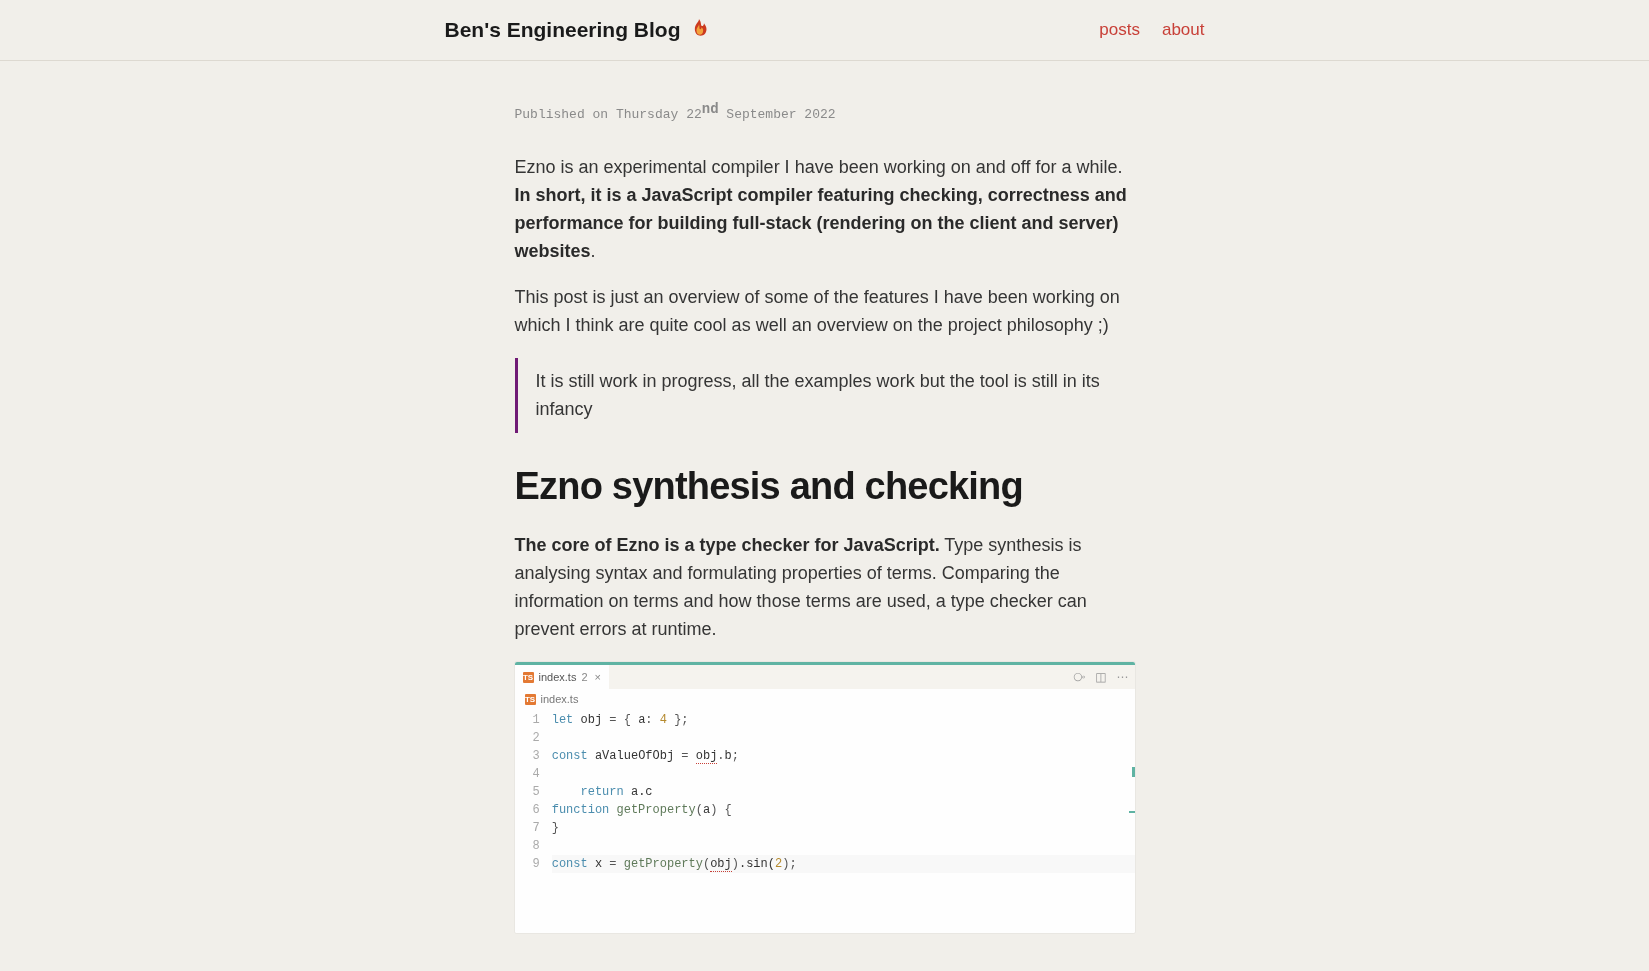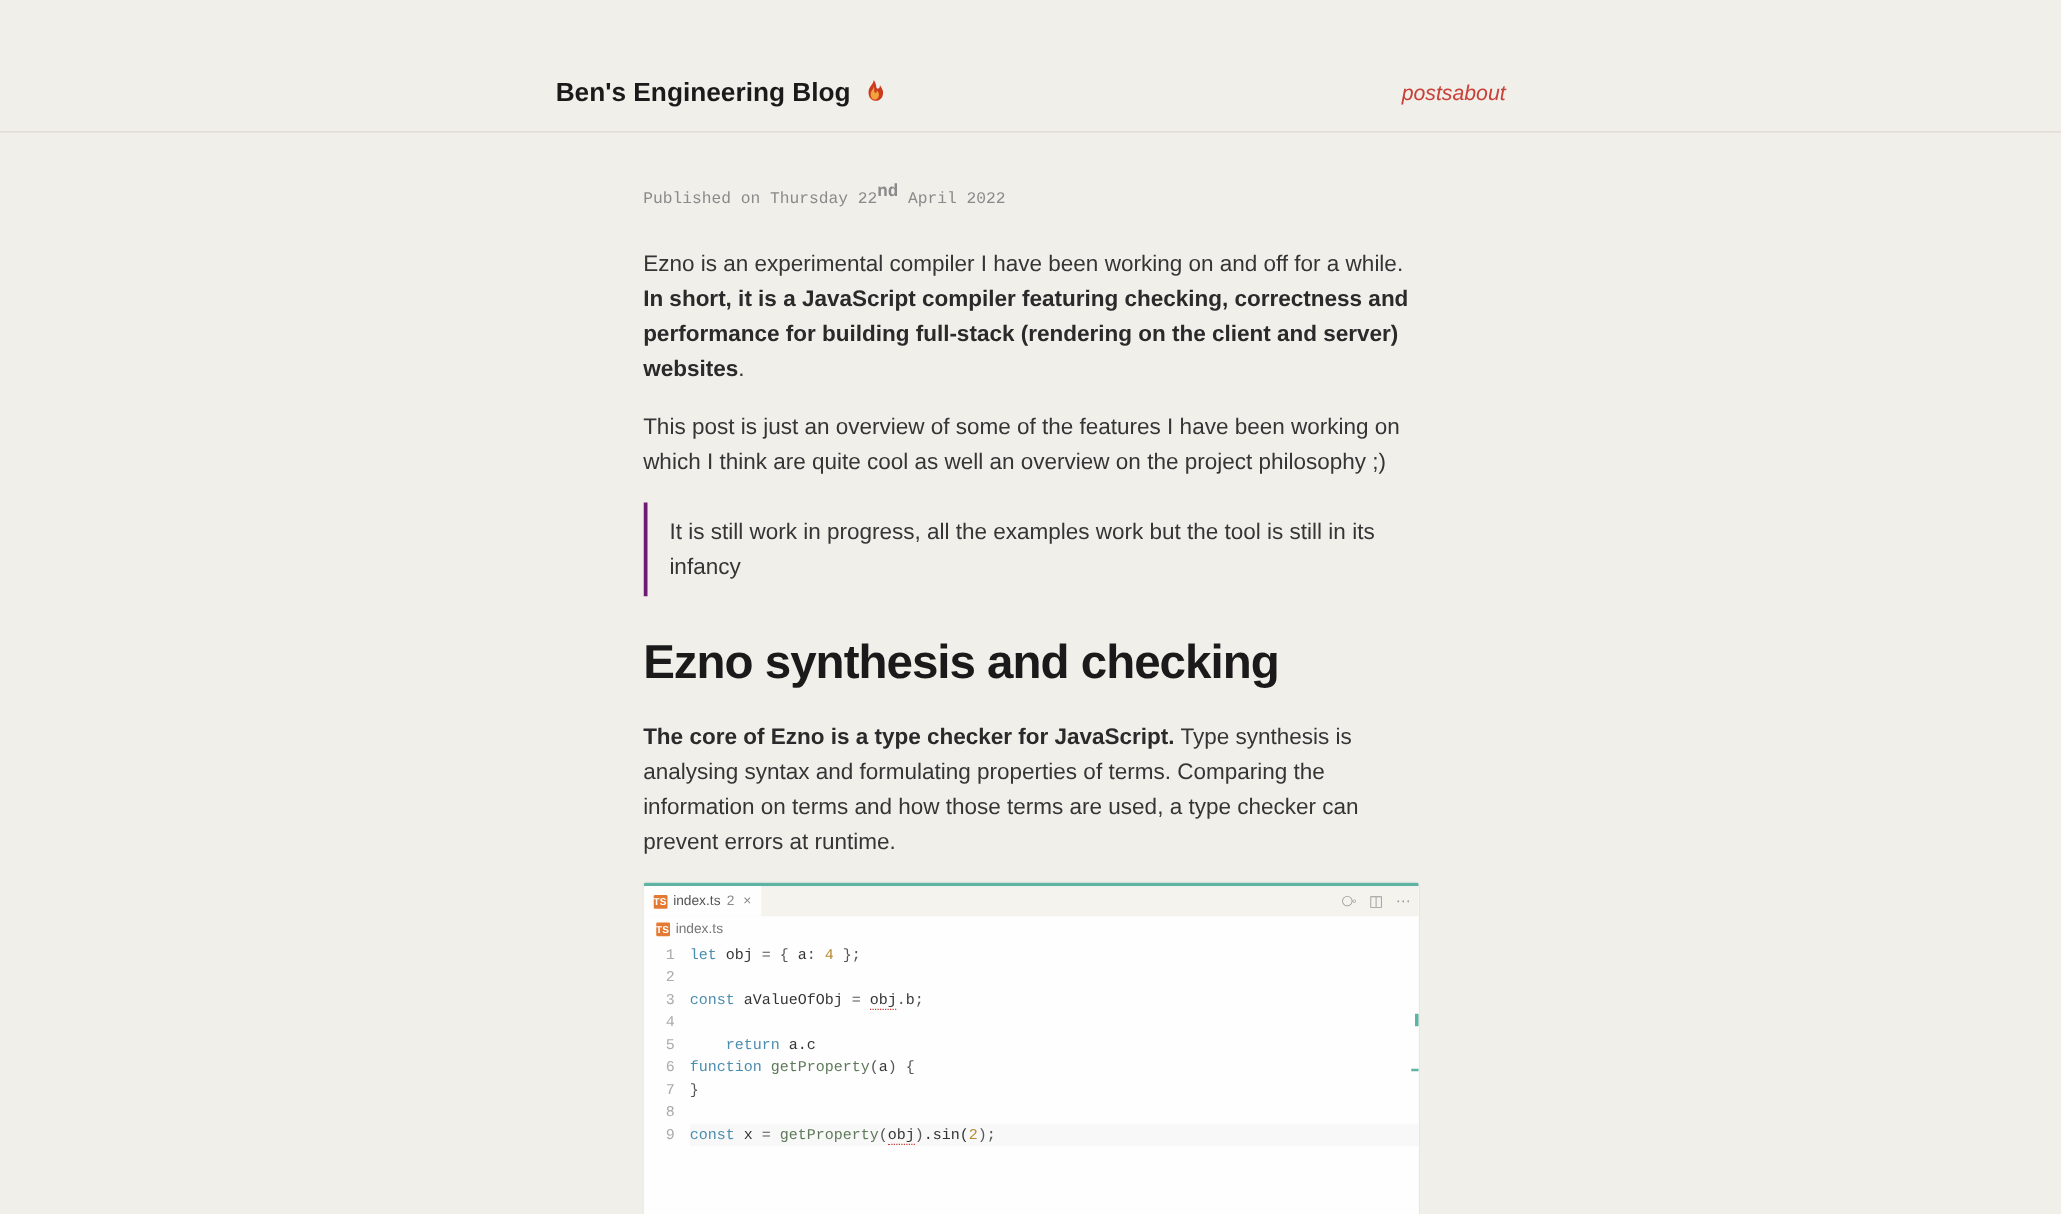--- a/index.html
+++ b/index.html
@@ -5,21 +5,20 @@
     * { margin: 0; padding: 0; box-sizing: border-box; }
     body {
       background: #f1efea;
       font-family: -apple-system, BlinkMacSystemFont, "Segoe UI", Helvetica, Arial, sans-serif;
       color: #2a2a2a;
       min-height: 100vh;
     }
     header {
       border-bottom: 1px solid #ddd9d1;
       padding: 0;
-      margin-top: 45px;
     }
     .header-inner {
       max-width: 760px;
       margin: 0 auto;
       display: flex;
       justify-content: space-between;
       align-items: center;
       padding: 18px 0;
     }
     .site-title {
@@ -30,21 +29,21 @@
       align-items: center;
       gap: 8px;
     }
     .fire-icon {
       width: 20px;
       height: 22px;
       display: inline-block;
     }
     nav {
       display: flex;
-      font-style: italic;
+      gap: 22px;
     }
     nav a {
       color: #c84038;
       text-decoration: none;
       font-size: 17px;
     }
     main {
       max-width: 620px;
       margin: 0 auto;
       padding: 40px 0 80px;
@@ -199,21 +198,21 @@
     </div>
     <nav>
       <a href="#">posts</a>
       <a href="#">about</a>
     </nav>
   </div>
 </header>
 
 <main>
   <div class="post-meta">
-    <span>Published on Thursday 22</span><sup>nd</sup><span> April 2022</span>
+    <span>Published on Thursday 22</span><sup>nd</sup><span> September 2022</span>
   </div>
   <div class="post-body">
     <p>
       <span>Ezno is an experimental compiler I have been working on and off for a while. </span><strong>In short, it is a JavaScript compiler featuring checking, correctness and performance for building full-stack (rendering on the client and server) websites</strong><span>.</span>
     </p>
     <p>This post is just an overview of some of the features I have been working on which I think are quite cool as well an overview on the project philosophy ;)</p>
     <blockquote>
       <p>It is still work in progress, all the examples work but the tool is still in its infancy</p>
     </blockquote>
     <h2>Ezno synthesis and checking</h2>

